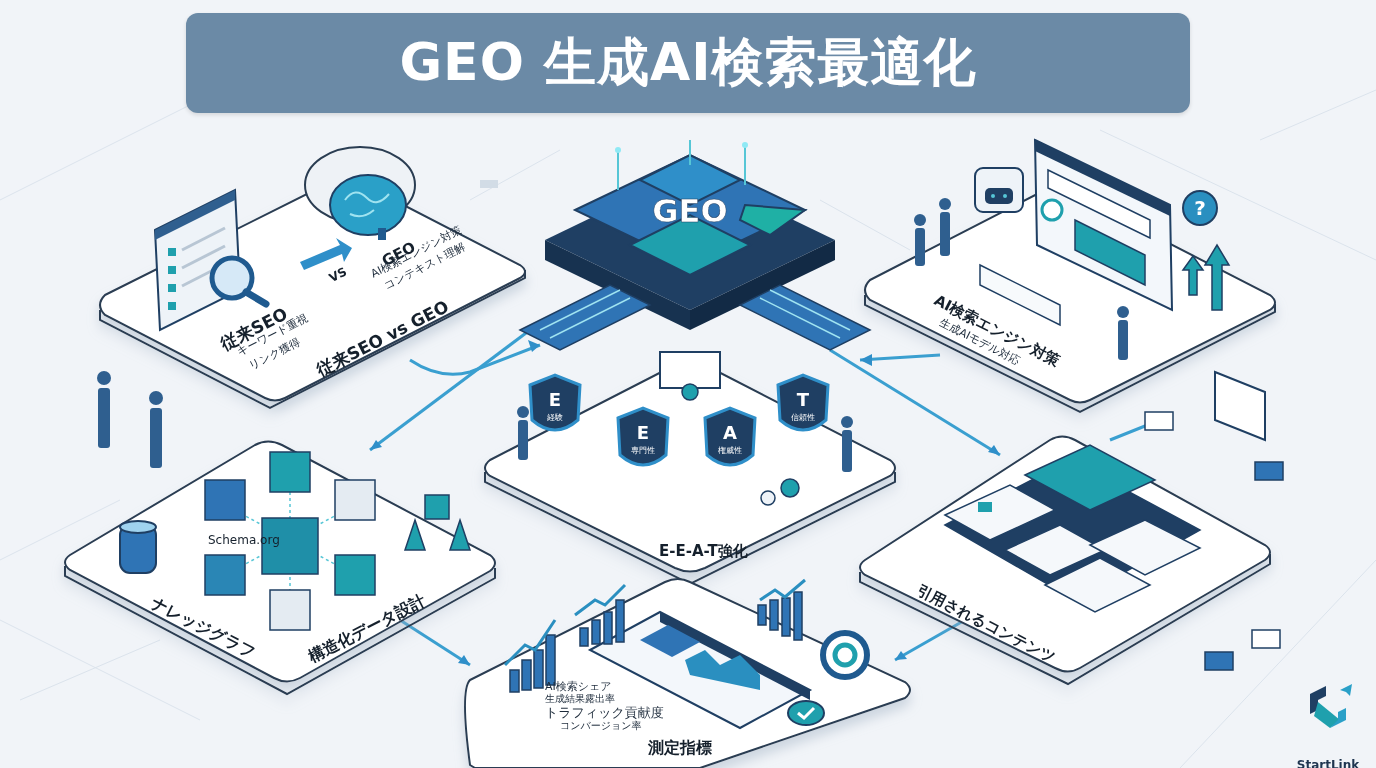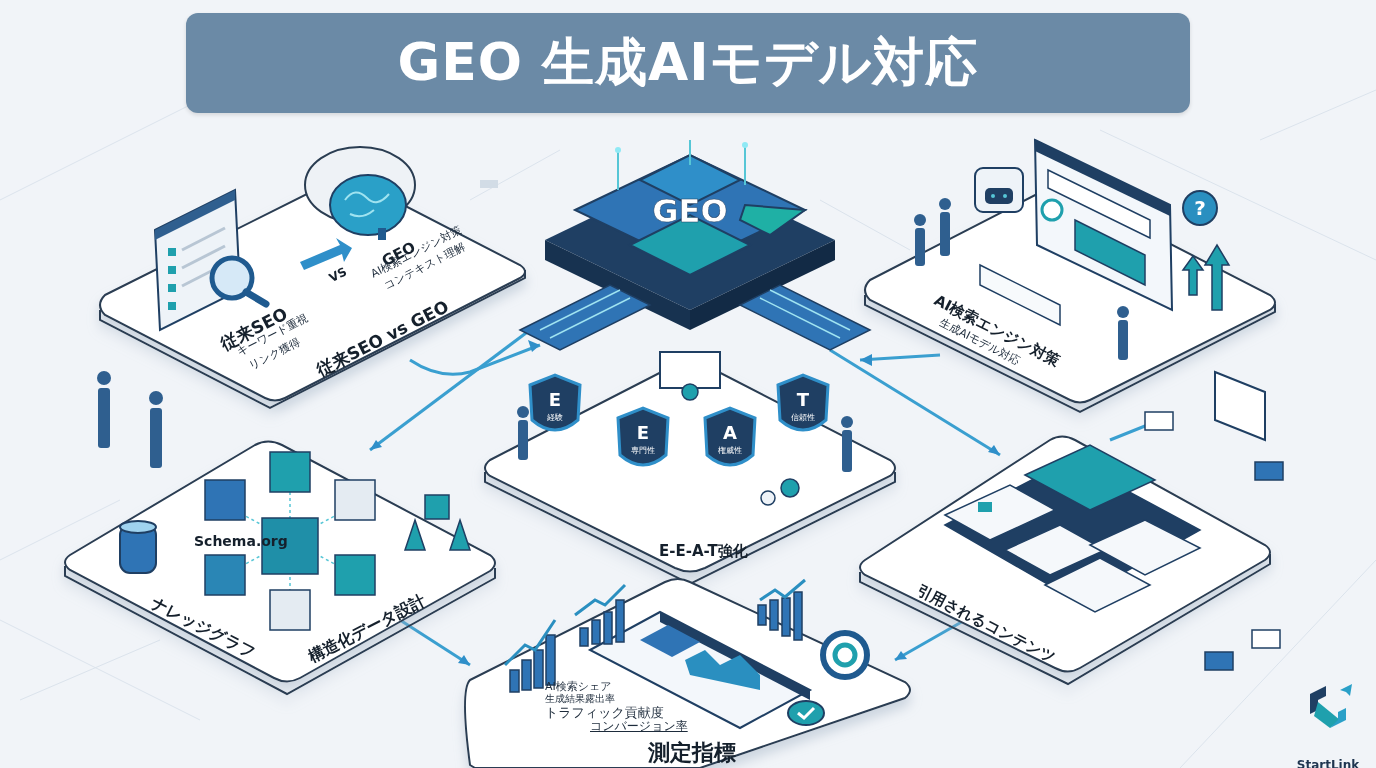--- a/index.html
+++ b/index.html
@@ -48,21 +48,21 @@
       <path d="M20 700 L160 640"></path>
       <path d="M1260 140 L1376 90"></path>
   </g>
   <g fill="#d2dce6">
     <rect x="480" y="180" width="18" height="8"></rect>
       <rect x="1140" y="480" width="14" height="6"></rect>
   </g>
 </svg>
 
 <div class="title-bar">
-  <span class="title-text">GEO 生成AIモデル対応</span>
+  <span class="title-text">GEO 生成AI検索最適化</span>
 </div>
 
 <svg class="scene" width="1376" height="768" viewBox="0 0 1376 768">
   <defs>
     <filter id="sh" x="-10%" y="-10%" width="120%" height="130%">
       <feDropShadow dx="0" dy="8" stdDeviation="6" flood-color="#9fb0c2" flood-opacity="0.45"></feDropShadow>
     </filter>
     <linearGradient id="flow" x1="0" x2="1">
       <stop offset="0" stop-color="#56c6d6" stop-opacity="0"></stop>
       <stop offset="1" stop-color="#2f8fc9"></stop>
@@ -337,31 +337,31 @@
 <div class="tile-label" style="left:383px; top:253px; font-size:15px; transform:rotate(-27deg);">GEO</div>
 <div class="sub-label" style="left:372px; top:268px; transform:rotate(-27deg);">AI検索エンジン対策</div>
 <div class="sub-label" style="left:385px; top:280px; transform:rotate(-27deg);">コンテキスト理解</div>
 <div class="tile-label" style="left:318px; top:360px; font-size:17px; transform:rotate(-27deg);">従来SEO vs GEO</div>
 
 <div class="tile-label" style="left:935px; top:290px; font-size:15px; transform:rotate(27deg);">AI検索エンジン対策</div>
 <div class="sub-label" style="left:940px; top:315px; transform:rotate(27deg);">生成AIモデル対応</div>
 
 <div class="tile-label" style="left:634px; top:542px; font-size:15px;margin-left:25px;">E-E-A-T強化</div>
 
-<div class="tile-label" style="left:194px; top:533px; font-size:14px; font-weight:bold;">Schema.org</div>
+<div class="tile-label" style="left:208px; top:533px; font-size:12px; font-weight:normal;">Schema.org</div>
 <div class="tile-label" style="left:152px; top:592px; font-size:16px; transform:rotate(27deg);">ナレッジグラフ</div>
 <div class="tile-label" style="left:310px; top:648px; font-size:16px; transform:rotate(-27deg);">構造化データ設計</div>
 
 <div class="tile-label" style="left:918px; top:580px; font-size:15px; transform:rotate(27deg);">引用されるコンテンツ</div>
 
 <div class="sub-label" style="left:545px; top:681px; font-size:11px; line-height:12px;">AI検索シェア</div>
 <div class="sub-label" style="left:545px; top:694px; font-size:10px; line-height:12px;font-family:Liberation Mono, monospace;">生成結果露出率</div>
 <div class="sub-label" style="left:545px; top:707px; font-size:13px; line-height:12px;">トラフィック貢献度</div>
-<div class="sub-label" style="left:590px; top:720px; font-size:12px; line-height:12px;text-decoration:underline;">コンバージョン率</div>
-<div class="tile-label" style="left:648px; top:738px; font-size:22px;">測定指標</div>
+<div class="sub-label" style="left:560px; top:720px; font-size:10px; line-height:12px;">コンバージョン率</div>
+<div class="tile-label" style="left:648px; top:738px; font-size:16px;">測定指標</div>
 
 <div class="logo-box">
   <svg width="56" height="56" viewBox="0 0 56 56">
     <polygon points="10,14 26,6 26,16 18,20 18,30 10,34" fill="#1f3f63"></polygon>
     <polygon points="18,22 40,40 30,48 14,36" fill="#1fa0ad"></polygon>
     <polygon points="30,48 46,40 46,28 38,32 38,40" fill="#2aa0c8"></polygon>
     <polygon points="28,30 46,12 40,10 52,4 50,16 46,12" fill="#2aa0c8"></polygon>
   </svg>
   <div class="logo-text">StartLink</div>
 </div>

